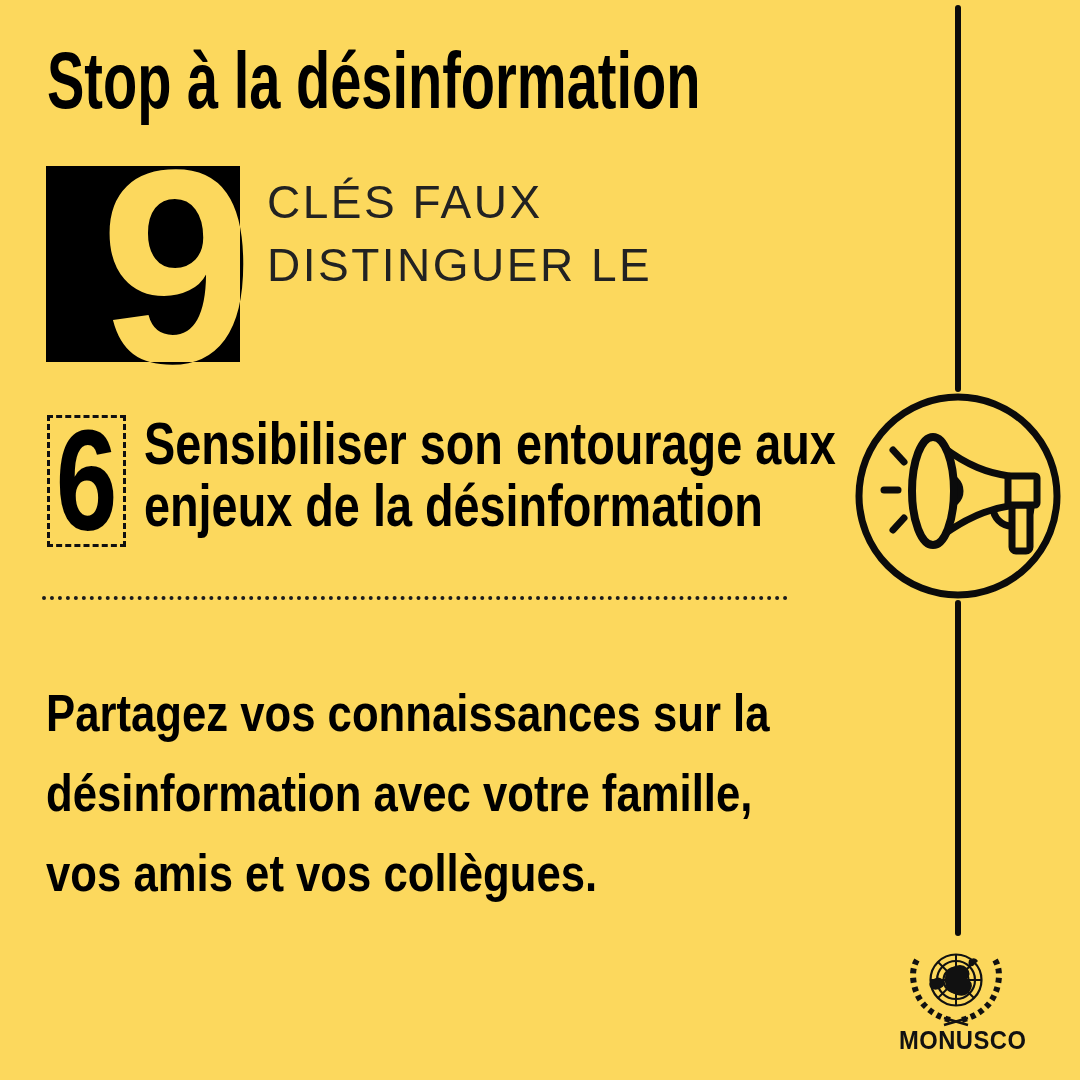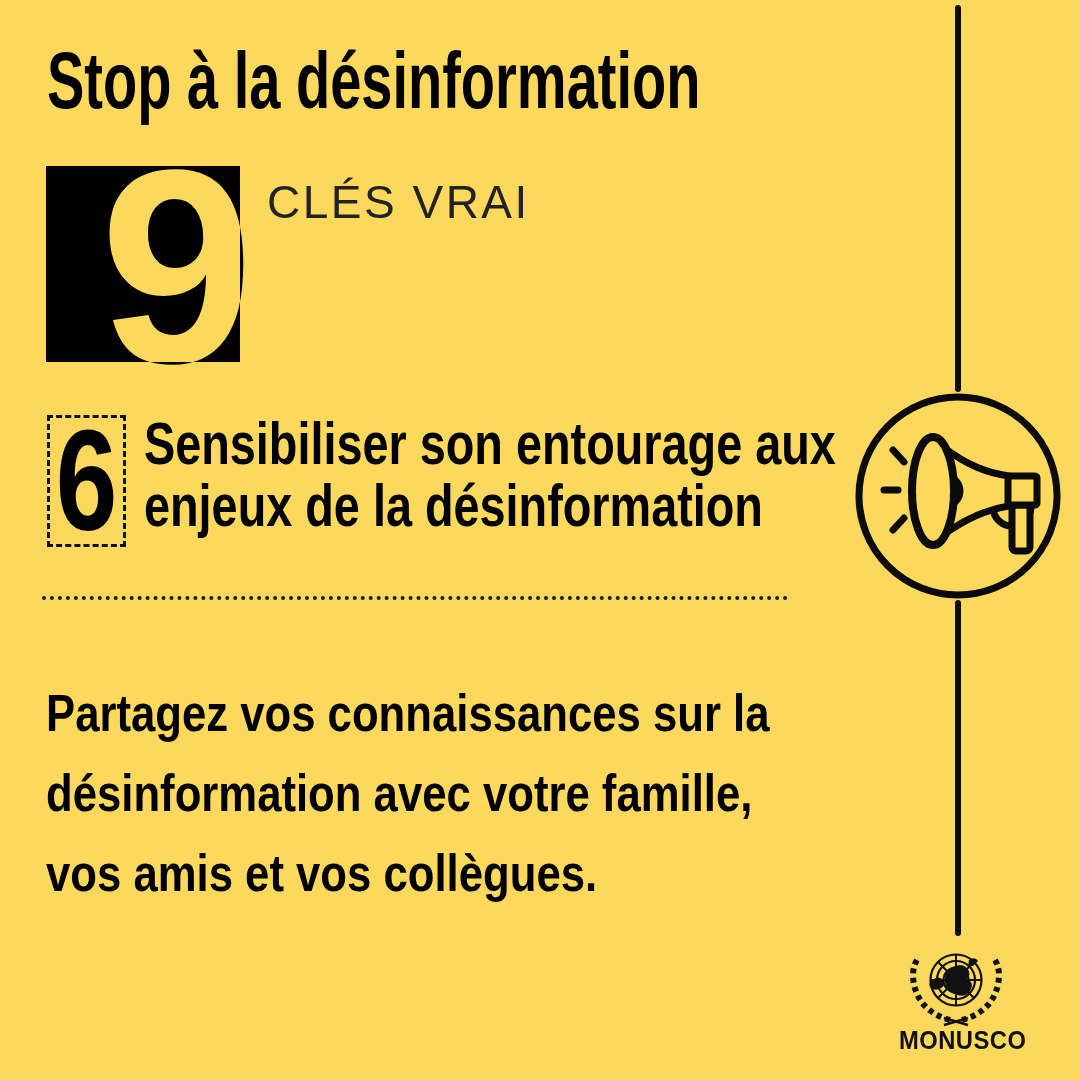--- a/index.html
+++ b/index.html
@@ -105,21 +105,22 @@
 <div class="poster">
 
   <h1 class="title">Stop à la désinformation</h1>
 
   <div class="nine-hero">
     <div class="nine-square"></div>
     <span class="nine-digit">9</span>
   </div>
 
   <div class="tagline">
-    <div class="line">CLÉS VRAI</div>
+    <div class="line">CLÉS FAUX</div>
+    <div class="line">DISTINGUER LE</div>
   </div>
 
   <div class="item-number">
     <span class="six">6</span>
   </div>
 
   <h2 class="heading">
     <span class="line">Sensibiliser son entourage aux</span>
     <span class="line">enjeux de la désinformation</span>
   </h2>

